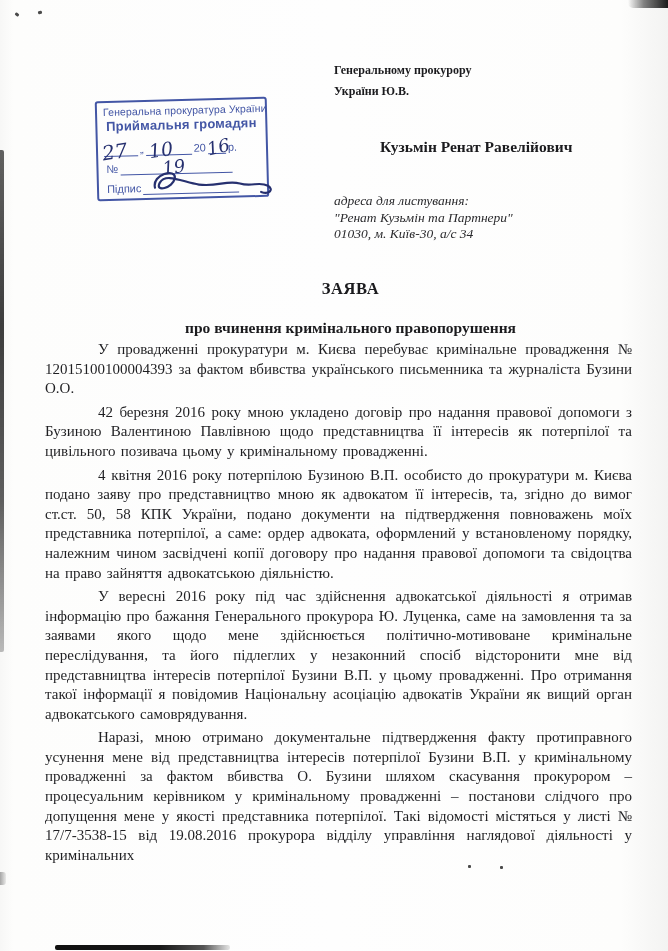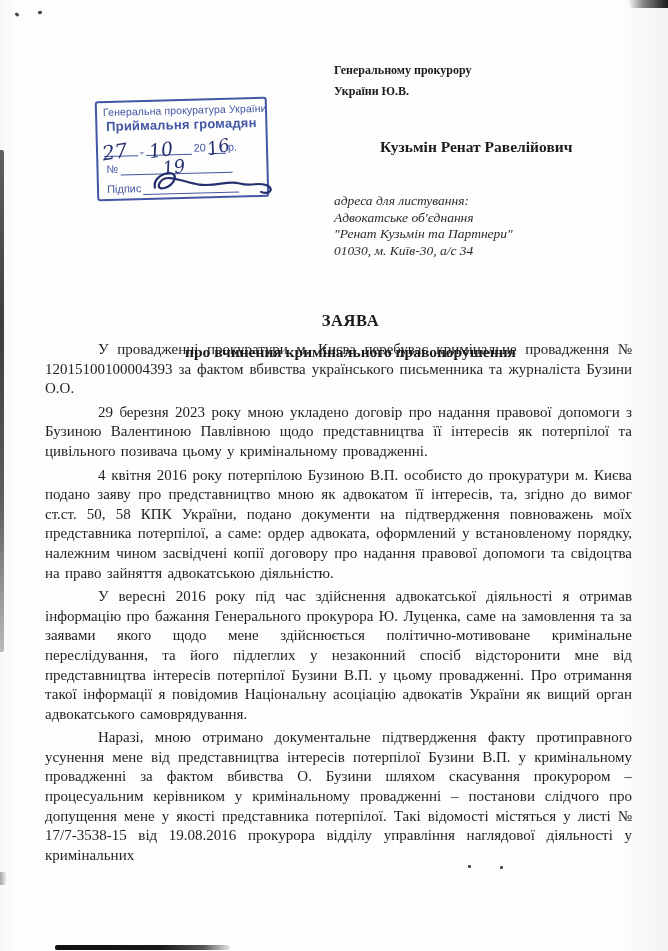--- a/index.html
+++ b/index.html
@@ -70,22 +70,22 @@
   .hand.num{font-size:18px;left:42px;bottom:-3px;}
   .sig-svg{position:absolute;left:42px;top:-9px;overflow:visible;}
 
   
   .recipient{position:absolute;left:334px;top:60px;font-weight:700;font-size:12px;line-height:21px;color:#1b1b1e;}
   .sender-name{position:absolute;left:334px;top:138px;font-weight:700;font-size:15.5px;color:#1b1b1e;margin-left:46px;}
   .address{position:absolute;left:334px;top:169px;font-style:italic;font-size:13.5px;line-height:16.5px;color:#2a2a2d;margin-top:24px;}
 
   
   .title-block{position:absolute;left:57px;top:279px;width:587px;text-align:center;color:#1b1b1e;}
-  .title-main{font-weight:700;font-size:16.5px;letter-spacing:.6px;margin-top:32px;}
-  .title-sub{font-weight:700;font-size:15.5px;margin-top:12px;}
+  .title-main{font-weight:700;font-size:16.5px;letter-spacing:.6px;}
+  .title-sub{font-weight:700;font-size:15.5px;margin-top:20px;}
 
   
   .body-text{position:absolute;left:45px;top:340px;width:587px;color:#1f1f22;}
   .body-text p{
     margin:0 0 4px;text-align:justify;text-indent:53px;
     font-size:15px;line-height:19.6px;word-spacing:1.5px;
   }
 </style>
 </head>
 <body>
@@ -139,31 +139,30 @@
   </div>
 
   <div class="recipient">
     <div>Генеральному прокурору</div>
     <div>України Ю.В.</div>
   </div>
 
   <div class="sender-name">Кузьмін Ренат Равелійович</div>
   <div class="address">
     <div>адреса для листування:</div>
-    <div>Адвокатське об'єднання</div>
     <div>"Ренат Кузьмін та Партнери"</div>
     <div>01030, м. Київ-30, а/с 34</div>
   </div>
 
   <div class="title-block">
     <div class="title-main">ЗАЯВА</div>
     <div class="title-sub">про вчинення кримінального правопорушення</div>
   </div>
 
   <div class="body-text">
     <p>У провадженні прокуратури м. Києва перебуває кримінальне провадження № 12015100100004393 за фактом вбивства українського письменника та журналіста Бузини О.О.</p>
-    <p>29 березня 2023 року мною укладено договір про надання правової допомоги з Бузиною Валентиною Павлівною щодо представництва її інтересів як потерпілої та цивільного позивача цьому у кримінальному провадженні.</p>
+    <p>42 березня 2016 року мною укладено договір про надання правової допомоги з Бузиною Валентиною Павлівною щодо представництва її інтересів як потерпілої та цивільного позивача цьому у кримінальному провадженні.</p>
     <p>4 квітня 2016 року потерпілою Бузиною В.П. особисто до прокуратури м. Києва подано заяву про представництво мною як адвокатом її інтересів, та, згідно до вимог ст.ст. 50, 58 КПК України, подано документи на підтвердження повноважень моїх представника потерпілої, а саме: ордер адвоката, оформлений у встановленому порядку, належним чином засвідчені копії договору про надання правової допомоги та свідоцтва на право зайняття адвокатською діяльністю.</p>
     <p>У вересні 2016 року під час здійснення адвокатської діяльності я отримав інформацію про бажання Генерального прокурора Ю. Луценка, саме на замовлення та за заявами якого щодо мене здійснюється політично-мотивоване кримінальне переслідування, та його підлеглих у незаконний спосіб відсторонити мне від представництва інтересів потерпілої Бузини В.П. у цьому провадженні. Про отримання такої інформації я повідомив Національну асоціацію адвокатів України як вищий орган адвокатського самоврядування.</p>
     <p>Наразі, мною отримано документальне підтвердження факту протиправного усунення мене від представництва інтересів потерпілої Бузини В.П. у кримінальному провадженні за фактом вбивства О. Бузини шляхом скасування прокурором – процесуальним керівником у кримінальному провадженні – постанови слідчого про допущення мене у якості представника потерпілої. Такі відомості містяться у листі № 17/7-3538-15 від 19.08.2016 прокурора відділу управління наглядової діяльності у кримінальних</p>
   </div>
 
 </div>
 
 </body></html>

